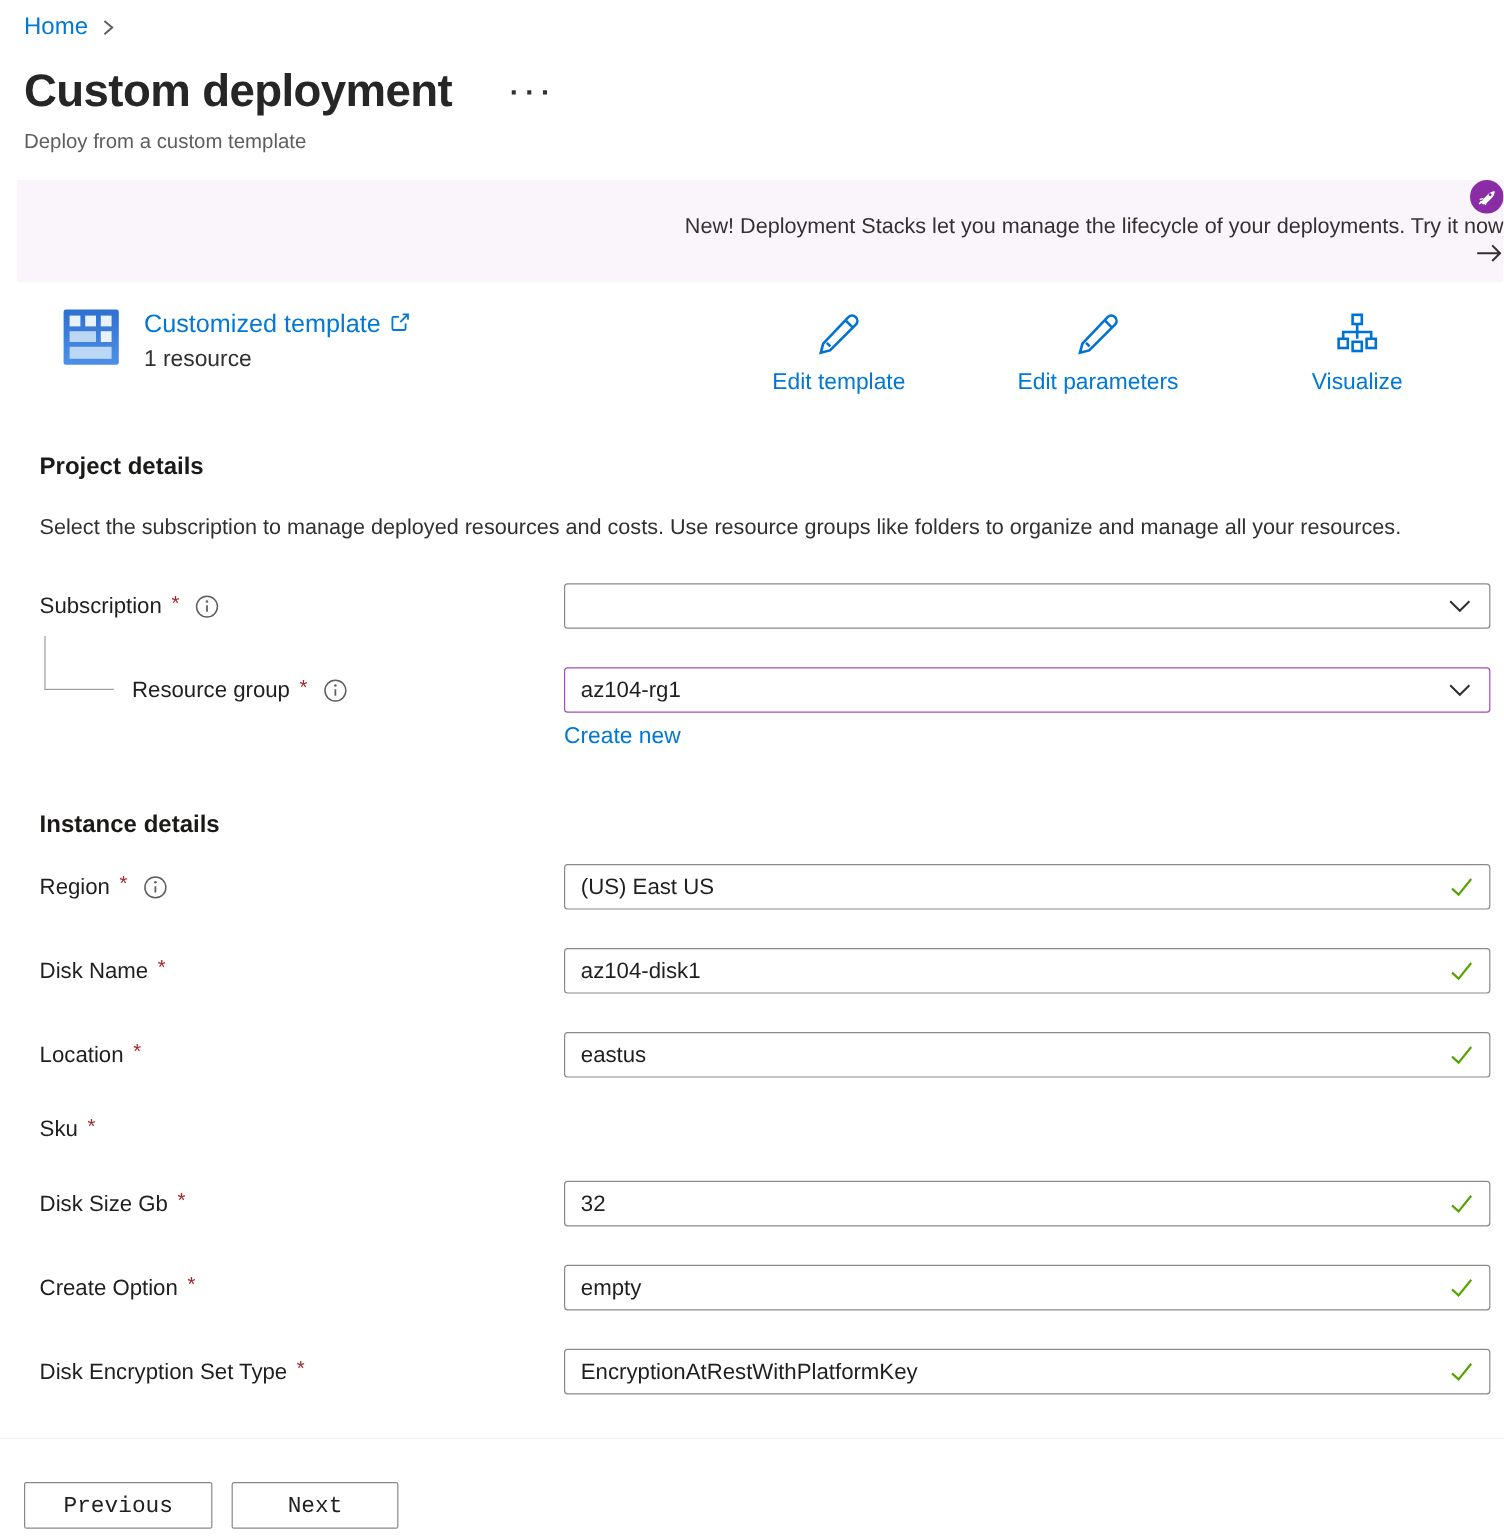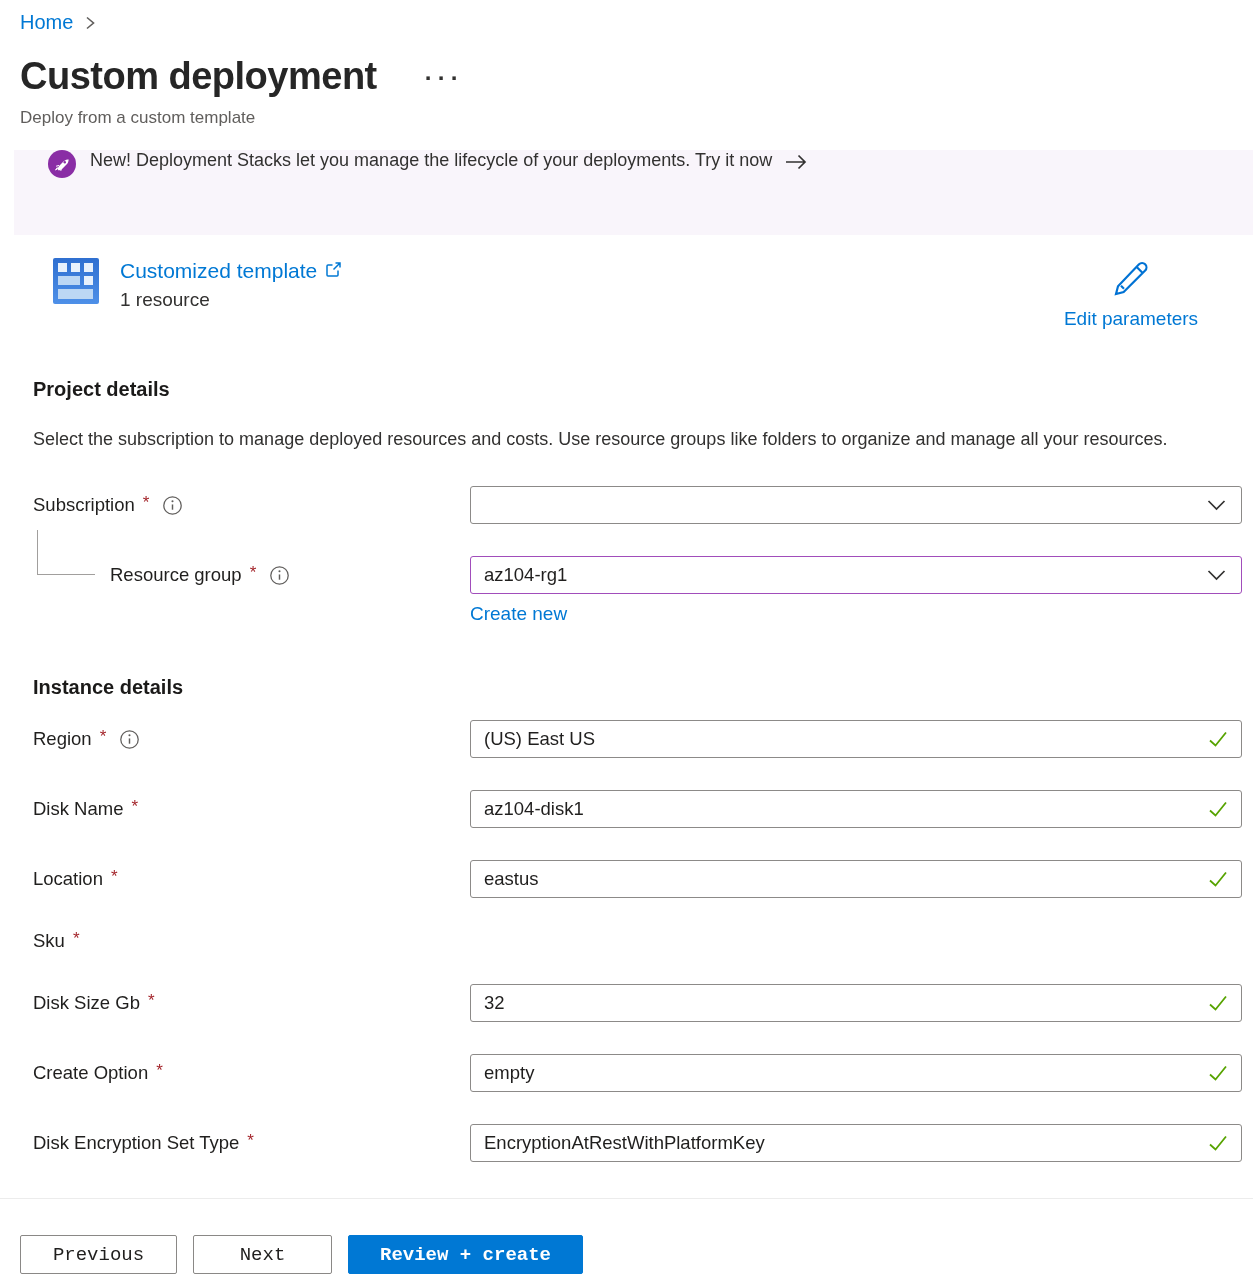--- a/index.html
+++ b/index.html
@@ -13,21 +13,21 @@
 
   
   .title-row { margin:18px 0 0 20px; display:flex; align-items:center; }
   .title-row h1 { font-size:38px; font-weight:700; color:#262626; letter-spacing:-0.5px; line-height:48px; }
   .more-btn { margin-left:48px; margin-top:4px; background:none; border:none; font-size:24px; letter-spacing:5px;
               color:#323130; cursor:pointer; line-height:20px; font-weight:700; }
   .subtitle { margin:6px 0 0 20px; font-size:17px; color:#605e5c; line-height:24px; }
 
   
   .banner { margin:20px 0 0 14px; width:1239px; height:85px; background:#f9f5fb;
-            display:flex; align-items:flex-start; padding-left:34px; cursor:pointer; }
+            display:flex; align-items:flex-end; padding-left:34px; cursor:pointer;flex-direction:column; }
   .banner-icon { width:28px; height:28px; border-radius:50%; background:#8a2da5; flex:none;
                  display:flex; align-items:center; justify-content:center; }
   .banner-text { margin-left:14px; font-size:18px; color:#323130; }
   .banner-arrow { margin-left:12px; display:inline-flex; margin-top:3px; }
 
   
   .template-section { margin:22px 14px 0 52px; display:flex; align-items:flex-start; }
   .template-left { display:flex; gap:20px; }
   .template-icon { width:48px; height:48px; flex:none; }
   .template-link { display:flex; align-items:center; gap:8px; text-decoration:none; cursor:pointer; }
@@ -144,21 +144,41 @@
       <div class="resource-count">1 resource</div>
     </div>
   </div>
   <div class="template-actions">
     <button class="action-btn">
       <span>
         <svg width="40" height="40" viewBox="0 0 24 24">
             <path d="M16.8 3.2a2.6 2.6 0 0 1 3.7 3.7L7.6 19.8 3 21l1.2-4.6L16.8 3.2z M15.3 4.7l3.7 3.7 M6 16l1.8 1.8" fill="none" stroke="#0072d4" stroke-width="1.3"></path>
           </svg>
       </span>
+      <span class="lbl">Edit template</span>
+    </button>
+    <button class="action-btn">
+      <span>
+        <svg width="40" height="40" viewBox="0 0 24 24">
+            <path d="M16.8 3.2a2.6 2.6 0 0 1 3.7 3.7L7.6 19.8 3 21l1.2-4.6L16.8 3.2z M15.3 4.7l3.7 3.7 M6 16l1.8 1.8" fill="none" stroke="#0072d4" stroke-width="1.3"></path>
+          </svg>
+      </span>
       <span class="lbl">Edit parameters</span>
+    </button>
+    <button class="action-btn">
+      <span>
+        <svg width="40" height="40" viewBox="0 0 24 24">
+          <rect x="9.7" y="2" width="4.6" height="4.6" fill="none" stroke="#0072d4" stroke-width="1.3"></rect>
+          <path d="M12 6.6v4M5 14v-3.4h14V14M12 10.6V14" fill="none" stroke="#0072d4" stroke-width="1.3"></path>
+          <rect x="2.7" y="14" width="4.6" height="4.6" fill="none" stroke="#0072d4" stroke-width="1.3"></rect>
+          <rect x="9.7" y="15.5" width="4.6" height="4.6" fill="none" stroke="#0072d4" stroke-width="1.3"></rect>
+          <rect x="16.7" y="14" width="4.6" height="4.6" fill="none" stroke="#0072d4" stroke-width="1.3"></rect>
+        </svg>
+      </span>
+      <span class="lbl">Visualize</span>
     </button>
   </div>
 </div>
 
 <h2 class="section-heading">Project details</h2>
 <p class="description">Select the subscription to manage deployed resources and costs. Use resource groups like folders to organize and manage all your resources.</p>
 
 <div class="form">
   <div class="connector"></div>
 
@@ -318,14 +338,13 @@
           </svg>
       </span>
     </div>
   </div>
 
 </div>
 
 <footer>
   <button class="btn-secondary prev">Previous</button>
   <button class="btn-secondary next">Next</button>
-  <button class="btn-primary">Review + create</button>
 </footer>
 
 </body></html>

